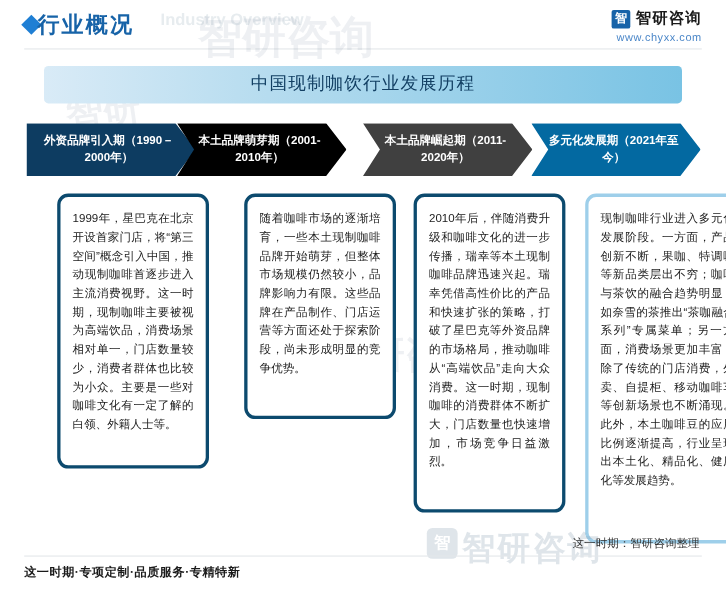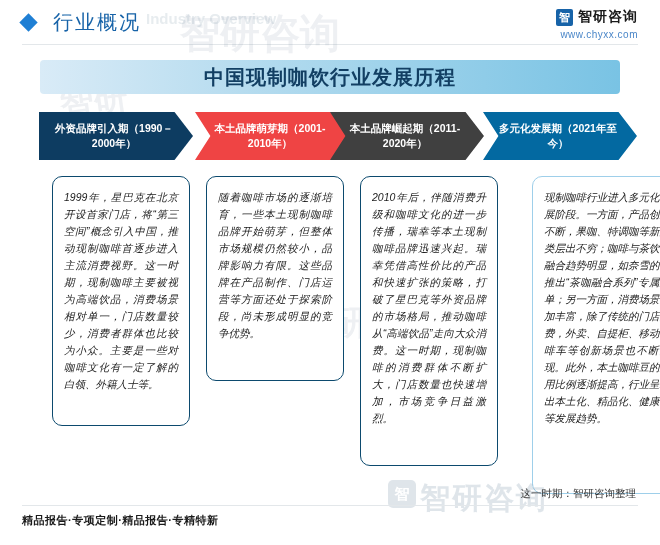--- a/index.html
+++ b/index.html
@@ -23,23 +23,23 @@
   }
   .hdr-diamond {
     position: absolute;
     left: 22px; top: 16px;
     width: 13px; height: 13px;
     background: #1f7fd4;
     transform: rotate(45deg);
   }
   .hdr-title {
     position: absolute;
-    left: 53px; top: 9px;
+    left: 34px; top: 9px;
     font-size: 20px;
-    font-weight: normal;
+    font-weight: bold;
     color: #1763a8;
     letter-spacing: 2px;
   }
   .hdr-subtitle {
     position: absolute;
     left: 146px; top: 10px;
     font-size: 15px;
     font-weight: bold;
     color: #e7ecef;
     letter-spacing: 0px;
@@ -91,22 +91,22 @@
     width: 580px; height: 34px;
     background: linear-gradient(to right, #d9ebf7 0%, #b6dcef 35%, #79c3e4 100%);
     border-radius: 4px;
   }
   .banner-text {
     position: absolute;
     left: 0; top: 0;
     width: 580px; height: 34px;
     line-height: 34px;
     text-align: center;
-    font-size: 20px;
-    font-weight: bold;
+    font-size: 16px;
+    font-weight: normal;
     color: #123f63;
     letter-spacing: 1px;
   }
 
   
   .chevrons {
     position: absolute;
     left: 24px; top: 112px;
     width: 616px; height: 48px;
   }
@@ -121,52 +121,50 @@
     text-align: center;
     display: flex;
     align-items: center;
     justify-content: center;
     padding: 0 14px 0 10px;
     box-sizing: border-box;
     clip-path: polygon(0 0, 88% 0, 100% 50%, 88% 100%, 0 100%, 10% 50%);
   }
   .chev.first {
     clip-path: polygon(0 0, 88% 0, 100% 50%, 88% 100%, 0 100%);
-    margin-left: 15px;
   }
   .chev0 { left: 0px;   background: #0d3c61; }
-  .chev1 { left: 171px; background: #ef4444; }
+  .chev1 { left: 137px; background: #000000; }
   .chev2 { left: 306px; background: #404040; }
   .chev3 { left: 459px; background: #0369a1; }
 
   
   .cards {
     position: absolute;
     left: 24px; top: 176px;
     width: 616px; height: 318px;
   }
   .card {
     position: absolute;
     top: 0;
     width: 138px;
-    border: 1px solid #0c4a6e;
+    border: 3px solid #0c4a6e;
     border-radius: 10px;
     background: #ffffff;
     box-sizing: border-box;
     padding: 12px 11px 10px 11px;
     font-size: 10.5px;
     line-height: 17px;
     color: #1b1b1b;
     text-align: justify;
     overflow: hidden;
-    font-style: italic;
   }
   .card0 { left: 28px;  height: 250px; }
-  .card1 { left: 182px; height: 205px; }
-  .card2 { left: 336px; height: 290px; }
+  .card1 { left: 198px; height: 205px; }
+  .card2 { left: 352px; height: 290px; }
   .card3 { left: 508px; width: 150px; height: 318px; border-color: #9ecfea; }
 
   
   .footer-rule {
     position: absolute;
     left: 22px; top: 505px;
     width: 616px; height: 1px;
     background: #e3e7ea;
   }
   .footer-left {
@@ -256,13 +254,13 @@
   <div class="card card0">1999年，星巴克在北京开设首家门店，将“第三空间”概念引入中国，推动现制咖啡首逐步进入主流消费视野。这一时期，现制咖啡主要被视为高端饮品，消费场景相对单一，门店数量较少，消费者群体也比较为小众。主要是一些对咖啡文化有一定了解的白领、外籍人士等。</div>
   <div class="card card1">随着咖啡市场的逐渐培育，一些本土现制咖啡品牌开始萌芽，但整体市场规模仍然较小，品牌影响力有限。这些品牌在产品制作、门店运营等方面还处于探索阶段，尚未形成明显的竞争优势。</div>
   <div class="card card2">2010年后，伴随消费升级和咖啡文化的进一步传播，瑞幸等本土现制咖啡品牌迅速兴起。瑞幸凭借高性价比的产品和快速扩张的策略，打破了星巴克等外资品牌的市场格局，推动咖啡从“高端饮品”走向大众消费。这一时期，现制咖啡的消费群体不断扩大，门店数量也快速增加，市场竞争日益激烈。</div>
   <div class="card card3">现制咖啡行业进入多元化发展阶段。一方面，产品创新不断，果咖、特调咖等新品类层出不穷；咖啡与茶饮的融合趋势明显，如奈雪的茶推出“茶咖融合系列”专属菜单；另一方面，消费场景更加丰富，除了传统的门店消费，外卖、自提柜、移动咖啡车等创新场景也不断涌现。此外，本土咖啡豆的应用比例逐渐提高，行业呈现出本土化、精品化、健康化等发展趋势。</div>
 </div>
 
 <div class="wm-badge">智</div>
 <div class="wm-big">智研咨询</div>
 <div class="source-note">这一时期：智研咨询整理</div>
 <div class="footer-rule"></div>
-<div class="footer-left">精品报告·专项定制·精品报告·专精特新</div>
+<div class="footer-left">这一时期·专项定制·品质服务·专精特新</div>
 
 </body></html>

